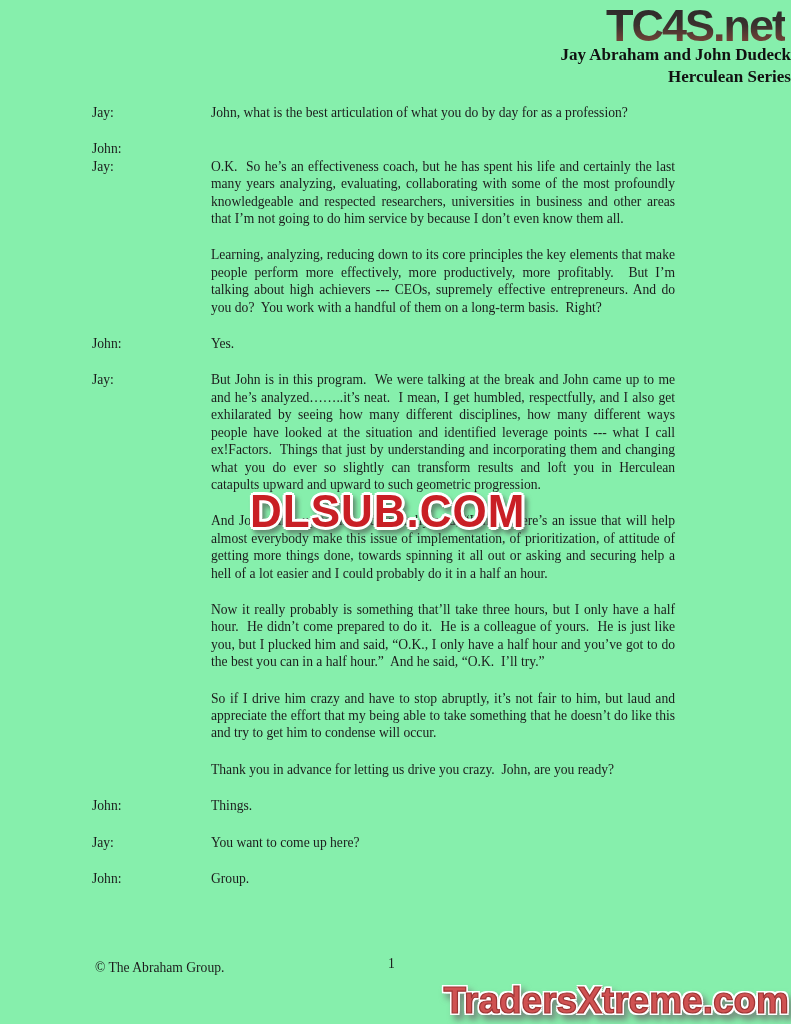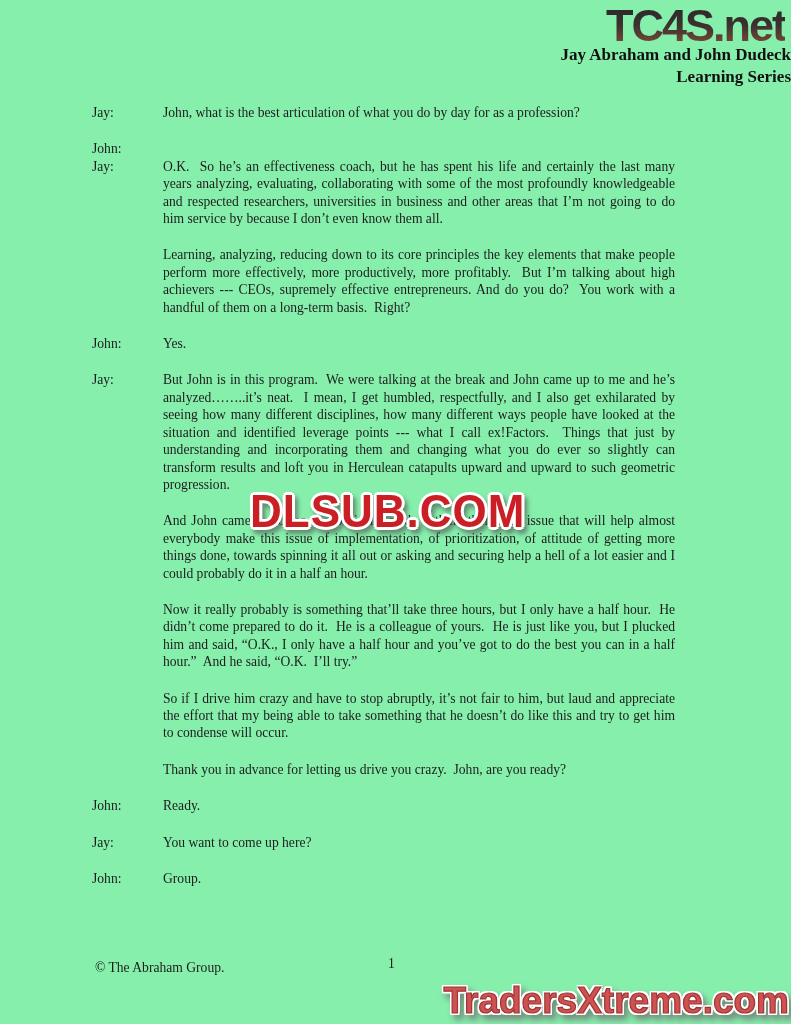--- a/index.html
+++ b/index.html
@@ -19,21 +19,21 @@
     background:linear-gradient(180deg,#2b2a2a 12%,#3a312e 48%,#6f4337 78%,#a86b56 100%);
     -webkit-background-clip:text;background-clip:text;color:transparent;
   }
   .title{
     position:absolute;top:44px;left:0;width:100%;
     text-align:right;font-weight:bold;font-size:17px;line-height:22px;color:#111;
   }
   .dialogue{
     position:absolute;top:104px;left:92px;width:583px;
   }
-  .block{display:flex;}
+  .block{display:flex;gap:48px;}
   .speaker{
     width:71px;flex-shrink:0;
     font-size:13.6px;line-height:17.4px;
   }
   .text{flex:1;min-width:0;}
   .text p{
     margin:0 0 19px 0;
     font-size:13.6px;line-height:17.4px;
     text-align:justify;
   }
@@ -74,21 +74,21 @@
 </style>
 </head>
 <body>
 
 <div class="page">
 
   <div class="tc4s">TC4S.net</div>
 
   <div class="title">
     <div>Jay Abraham and John Dudeck</div>
-    <div>Learning Series</div>
+    <div>Herculean Series</div>
   </div>
 
   <div class="dialogue">
       <div class="block">
         <div class="speaker">Jay:</div>
         <div class="text">
           <p>John, what is the best articulation of what you do by day for as a profession?</p>
         </div>
       </div>
       <div class="block">
@@ -113,21 +113,21 @@
           <p>But John is in this program.&nbsp; We were talking at the break and John came up to me and he’s analyzed……..it’s neat.&nbsp; I mean, I get humbled, respectfully, and I also get exhilarated by seeing how many different disciplines, how many different ways people have looked at the situation and identified leverage points --- what I call ex!Factors.&nbsp; Things that just by understanding and incorporating them and changing what you do ever so slightly can transform results and loft you in Herculean catapults upward and upward to such geometric progression.</p>
           <p>And John came up to me and basically said, “I think there’s an issue that will help almost everybody make this issue of implementation, of prioritization, of attitude of getting more things done, towards spinning it all out or asking and securing help a hell of a lot easier and I could probably do it in a half an hour.</p>
           <p>Now it really probably is something that’ll take three hours, but I only have a half hour.&nbsp; He didn’t come prepared to do it.&nbsp; He is a colleague of yours.&nbsp; He is just like you, but I plucked him and said, “O.K., I only have a half hour and you’ve got to do the best you can in a half hour.”&nbsp; And he said, “O.K.&nbsp; I’ll try.”</p>
           <p>So if I drive him crazy and have to stop abruptly, it’s not fair to him, but laud and appreciate the effort that my being able to take something that he doesn’t do like this and try to get him to condense will occur.</p>
           <p>Thank you in advance for letting us drive you crazy.&nbsp; John, are you ready?</p>
         </div>
       </div>
       <div class="block">
         <div class="speaker">John:</div>
         <div class="text">
-          <p>Ready.</p>
+          <p>Things.</p>
         </div>
       </div>
       <div class="block">
         <div class="speaker">Jay:</div>
         <div class="text">
           <p>You want to come up here?</p>
         </div>
       </div>
       <div class="block">
         <div class="speaker">John:</div>

